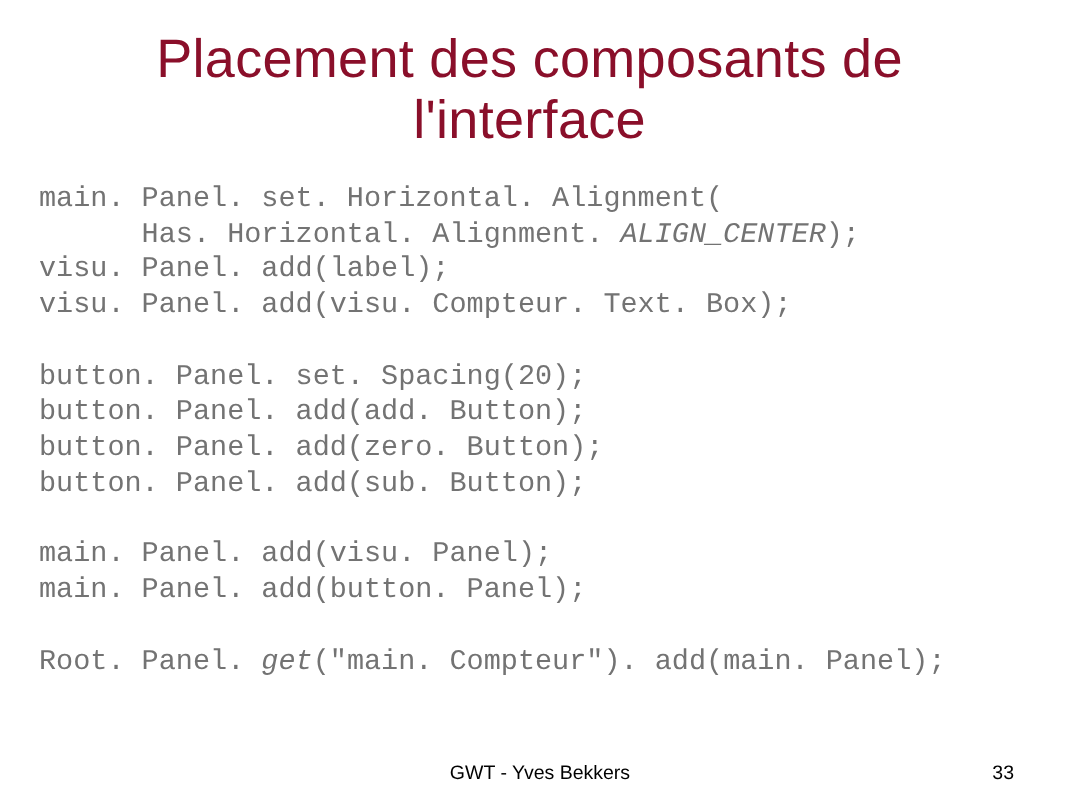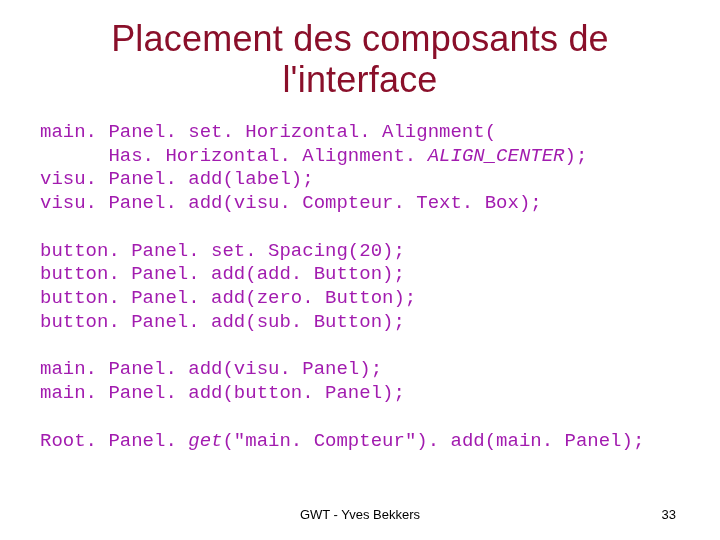--- a/index.html
+++ b/index.html
@@ -9,37 +9,37 @@
     height: 540px;
     background: #ffffff;
     font-family: Arial, Helvetica, sans-serif;
     position: relative;
     overflow: hidden;
   }
   .slide {
     box-sizing: border-box;
     width: 720px;
     height: 540px;
-    padding: 18px 40px 0 40px;
+    padding: 18px 40px 0 26px;
     position: relative;
   }
   .title {
     text-align: center;
     color: #8a0f2a;
     font-size: 36px;
     line-height: 1.15;
     font-weight: 400;
     margin: 0 0 20px 0;
     letter-spacing: 0.2px;
   }
   .code {
     font-family: "Courier New", Courier, monospace;
     font-size: 19px;
     line-height: 1.25;
-    color: #a21caf;
+    color: #737373;
     white-space: pre;
     margin: 0;
   }
   .footer {
     position: absolute;
     bottom: 18px;
     left: 0;
     width: 720px;
     font-size: 13px;
     color: #000;

